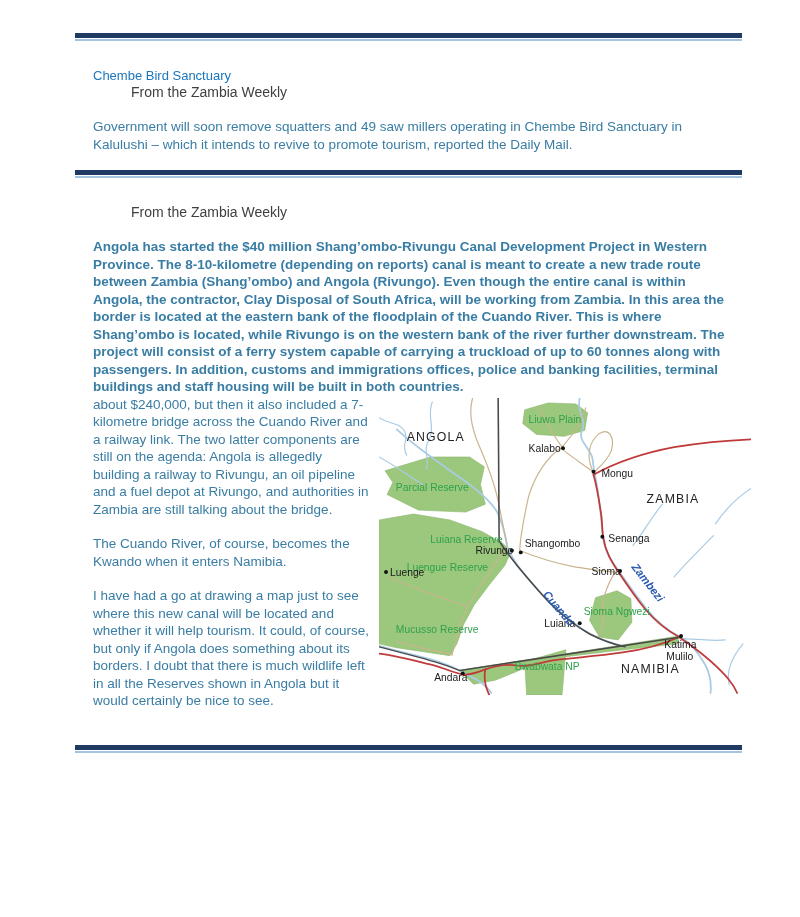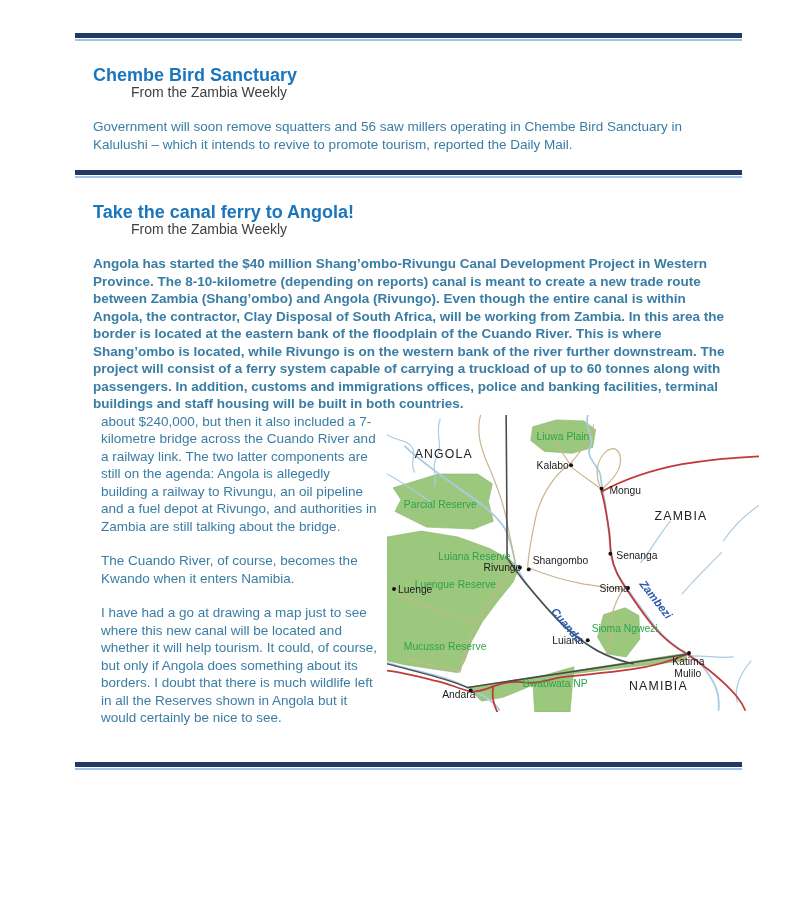--- a/index.html
+++ b/index.html
@@ -13,33 +13,33 @@
   }
   .rule { margin-left:75px; width:667px; }
   .rule .bar { height:5px; background:#1f3b63; }
   .rule .underline { height:2px; background:#a3c3e0; margin-top:1px; }
   .rule-top { padding-top:33px; }
   .rule-mid { margin-top:13px; }
   .rule-bottom { margin-top:18px; }
 
   .article { margin-left:93px; width:640px; margin-top:26px; }
   .article-title {
-    font-size:18px; font-weight:bold; color:#1b75bc; line-height:17px;
+    font-size:13px; font-weight:normal; color:#1b75bc; line-height:17px;
   }
   .article-source {
     font-size:14px; color:#404040; line-height:17px; margin-bottom:17px;margin-left:38px;
   }
   .body-text {
     font-size:13.5px; color:#3a7da4; line-height:17.5px;
     margin:0 0 17px 0;
   }
   .no-gap { margin-bottom:0;font-weight:bold; }
 
   .wrap-row { display:flex; align-items:flex-start; width:680px; }
-  .left-col { width:278px; flex:0 0 278px;margin-left:8px; }
+  .left-col { width:278px; flex:0 0 278px; }
   .left-col .body-text { margin-bottom:17px; }
   .map-box { margin-left:8px; margin-top:2px; }
 
   svg text { font-family:"Liberation Sans", sans-serif; }
   .country-lbl { font-size:12.5px; fill:#222222; letter-spacing:1.2px; }
   .town-lbl { font-size:10.5px; fill:#1a1a1a; }
   .reserve-lbl { font-size:10.5px; fill:#2ea24c; }
   .river-lbl { font-size:11.5px; fill:#2b5cae; font-style:italic; font-weight:bold; }
 </style>
 </head>
@@ -48,30 +48,29 @@
 <div class="page">
 
   <div class="rule rule-top">
     <div class="bar"></div>
     <div class="underline"></div>
   </div>
 
   <div class="article">
     <div class="article-title">Chembe Bird Sanctuary</div>
     <div class="article-source">From the Zambia Weekly</div>
-    <p class="body-text">Government will soon remove squatters and 56 saw millers operating in Chembe Bird Sanctuary in Kalulushi – which it intends to revive to promote tourism, reported the Daily Mail.</p>
+    <p class="body-text">Government will soon remove squatters and 49 saw millers operating in Chembe Bird Sanctuary in Kalulushi – which it intends to revive to promote tourism, reported the Daily Mail.</p>
   </div>
 
   <div class="rule rule-mid">
     <div class="bar"></div>
     <div class="underline"></div>
   </div>
 
   <div class="article">
-    <div class="article-title">Take the canal ferry to Angola!</div>
     <div class="article-source">From the Zambia Weekly</div>
     <p class="body-text no-gap">Angola has started the $40 million Shang’ombo-Rivungu Canal Development Project in Western Province. The 8-10-kilometre (depending on reports) canal is meant to create a new trade route between Zambia (Shang’ombo) and Angola (Rivungo). Even though the entire canal is within Angola, the contractor, Clay Disposal of South Africa, will be working from Zambia. In this area the border is located at the eastern bank of the floodplain of the Cuando River. This is where Shang’ombo is located, while Rivungo is on the western bank of the river further downstream. The project will consist of a ferry system capable of carrying a truckload of up to 60 tonnes along with passengers. In addition, customs and immigrations offices, police and banking facilities, terminal buildings and staff housing will be built in both countries.</p>
 
     <div class="wrap-row">
       <div class="left-col">
         <p class="body-text">about $240,000, but then it also included a 7-kilometre bridge across the Cuando River and a railway link. The two latter components are still on the agenda: Angola is allegedly building a railway to Rivungu, an oil pipeline and a fuel depot at Rivungo, and authorities in Zambia are still talking about the bridge.</p>
         <p class="body-text">The Cuando River, of course, becomes the Kwando when it enters Namibia.</p>
         <p class="body-text">I have had a go at drawing a map just to see where this new canal will be located and whether it will help tourism.  It could, of course, but only if Angola does something about its borders.  I doubt that there is much wildlife left in all the Reserves shown in Angola but it would certainly be nice to see.</p>
       </div>
 

